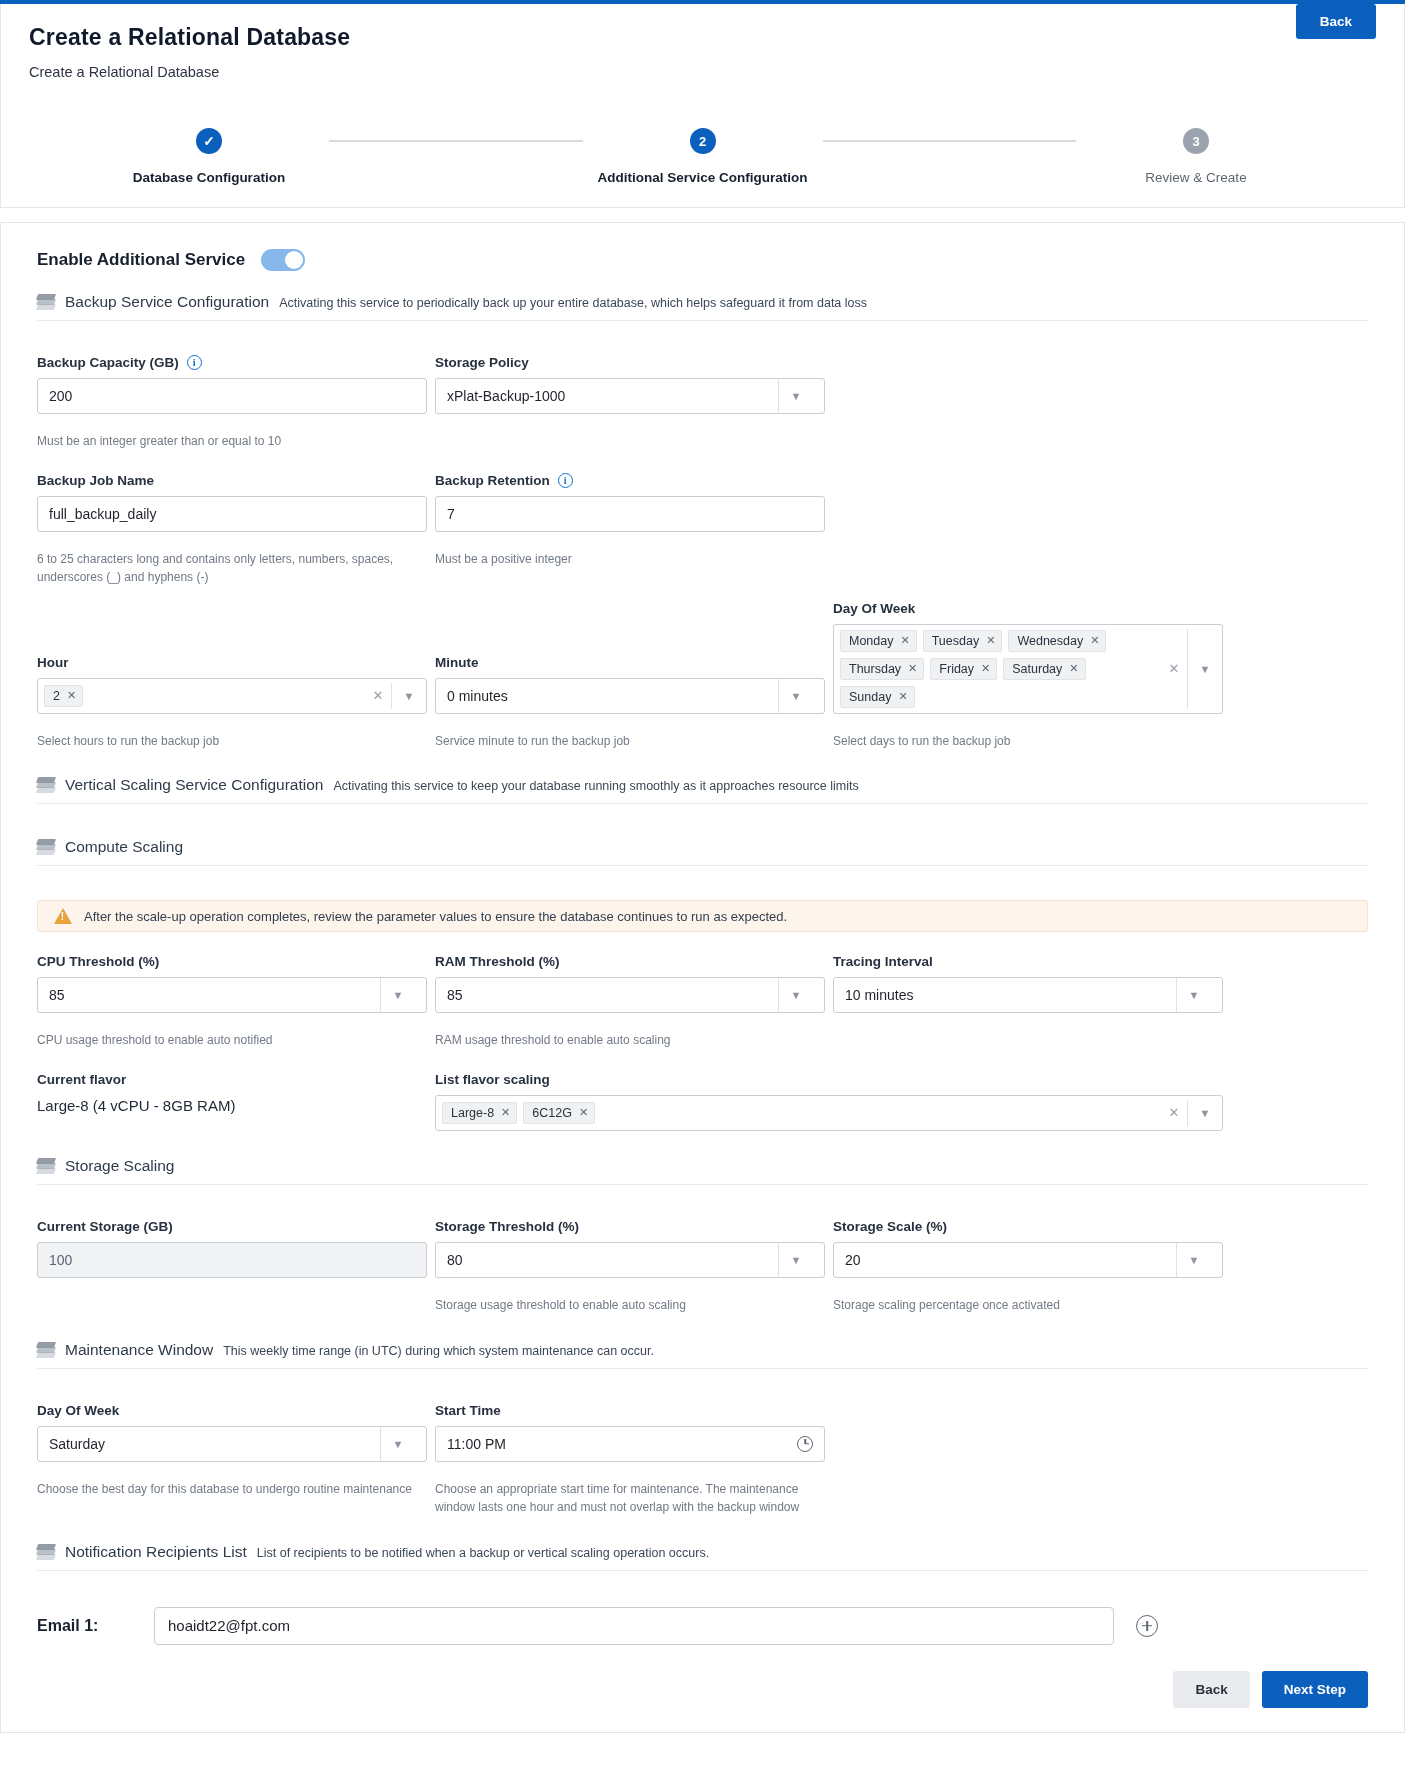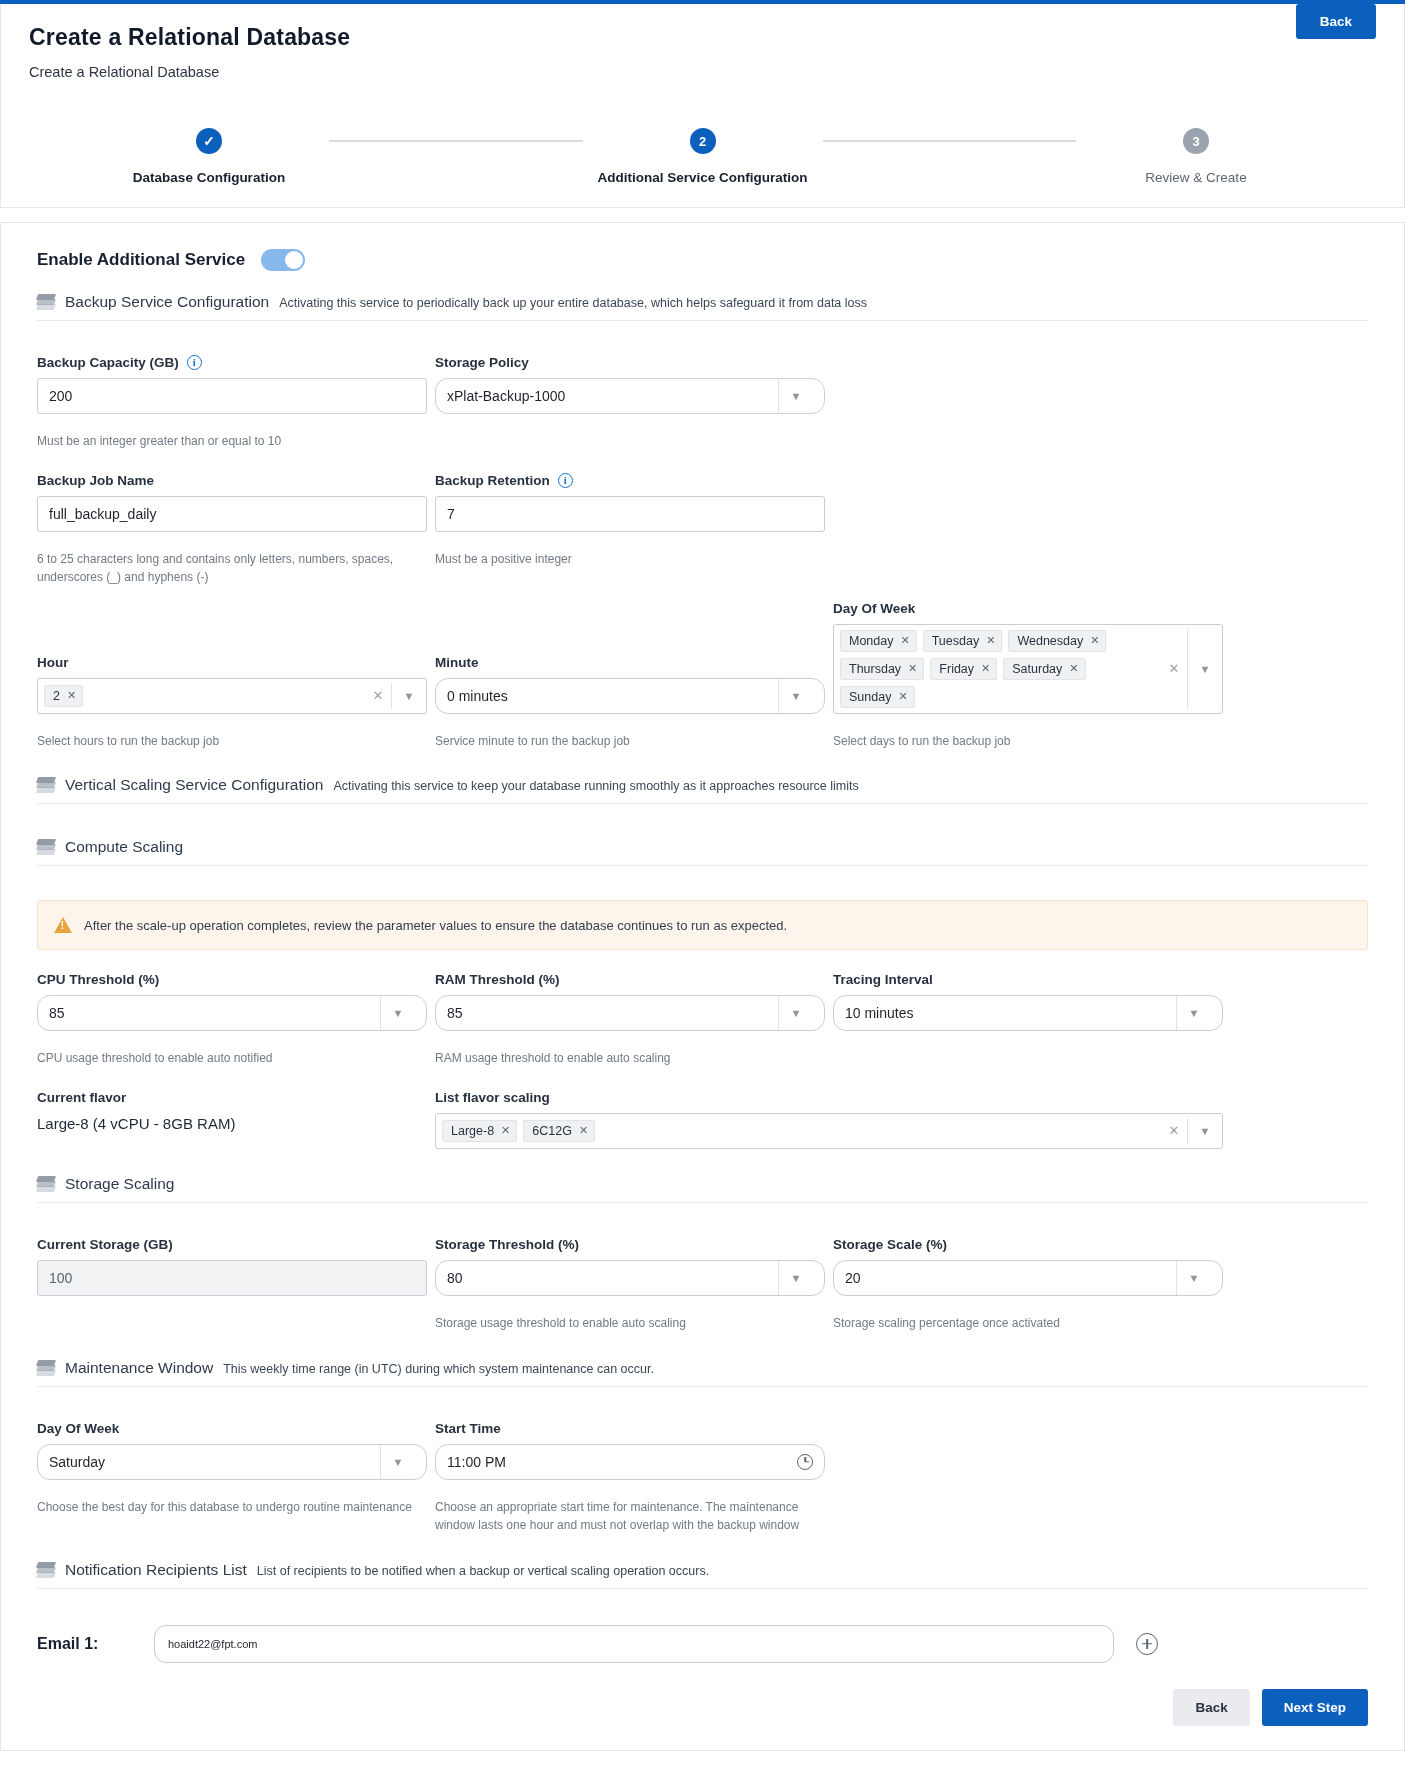--- a/index.html
+++ b/index.html
@@ -210,21 +210,21 @@
     padding: 0 11px;
     display: flex;
     align-items: center;
     font-family: "Liberation Sans", sans-serif;
   }
   .input.readonly { background: #f1f2f4; color: #5b6472; }
   .select {
     width: 100%;
     height: 36px;
     border: 1px solid #c9ced6;
-    border-radius: 13px;
+    border-radius: 3px;
     background: #fff;
     font-size: 14px;
     color: #1f2329;
     display: flex;
     align-items: center;
     position: relative;
     padding: 0 11px;
   }
   .select .val { flex: 1; overflow: hidden; white-space: nowrap;}
   .sep {
@@ -284,21 +284,21 @@
   .ms-right {
     display: flex;
     align-items: center;
     align-self: stretch;
   }
   
   .warn {
     background: #fdf4ec;
     border: 1px solid #f6e2cd;
     border-radius: 3px;
-    padding: 16px 16px;
+    padding: 7px 16px;
     display: flex;
     align-items: center;
     gap: 12px;
     margin: 16px 0 22px 0;
   }
   .warn-icon {
     width: 0; height: 0;
     border-left: 9px solid transparent;
     border-right: 9px solid transparent;
     border-bottom: 16px solid #e8a33d;
@@ -340,25 +340,25 @@
   .email-label {
     font-size: 16px;
     font-weight: bold;
     color: #17202e;
     width: 95px;
   }
   .email-input {
     width: 960px;
     height: 38px;
     border: 1px solid #c9ced6;
-    border-radius: 12px;
+    border-radius: 4px;
     display: flex;
     align-items: center;
     padding: 0 13px;
-    font-size: 11px;
+    font-size: 15px;
     color: #1f2329;
   }
   .plus-icon {
     width: 22px; height: 22px;
     border: 1.6px solid #5d6673;
     border-radius: 50%;
     position: relative;
     cursor: pointer;
   }
   .plus-icon:before, .plus-icon:after {

